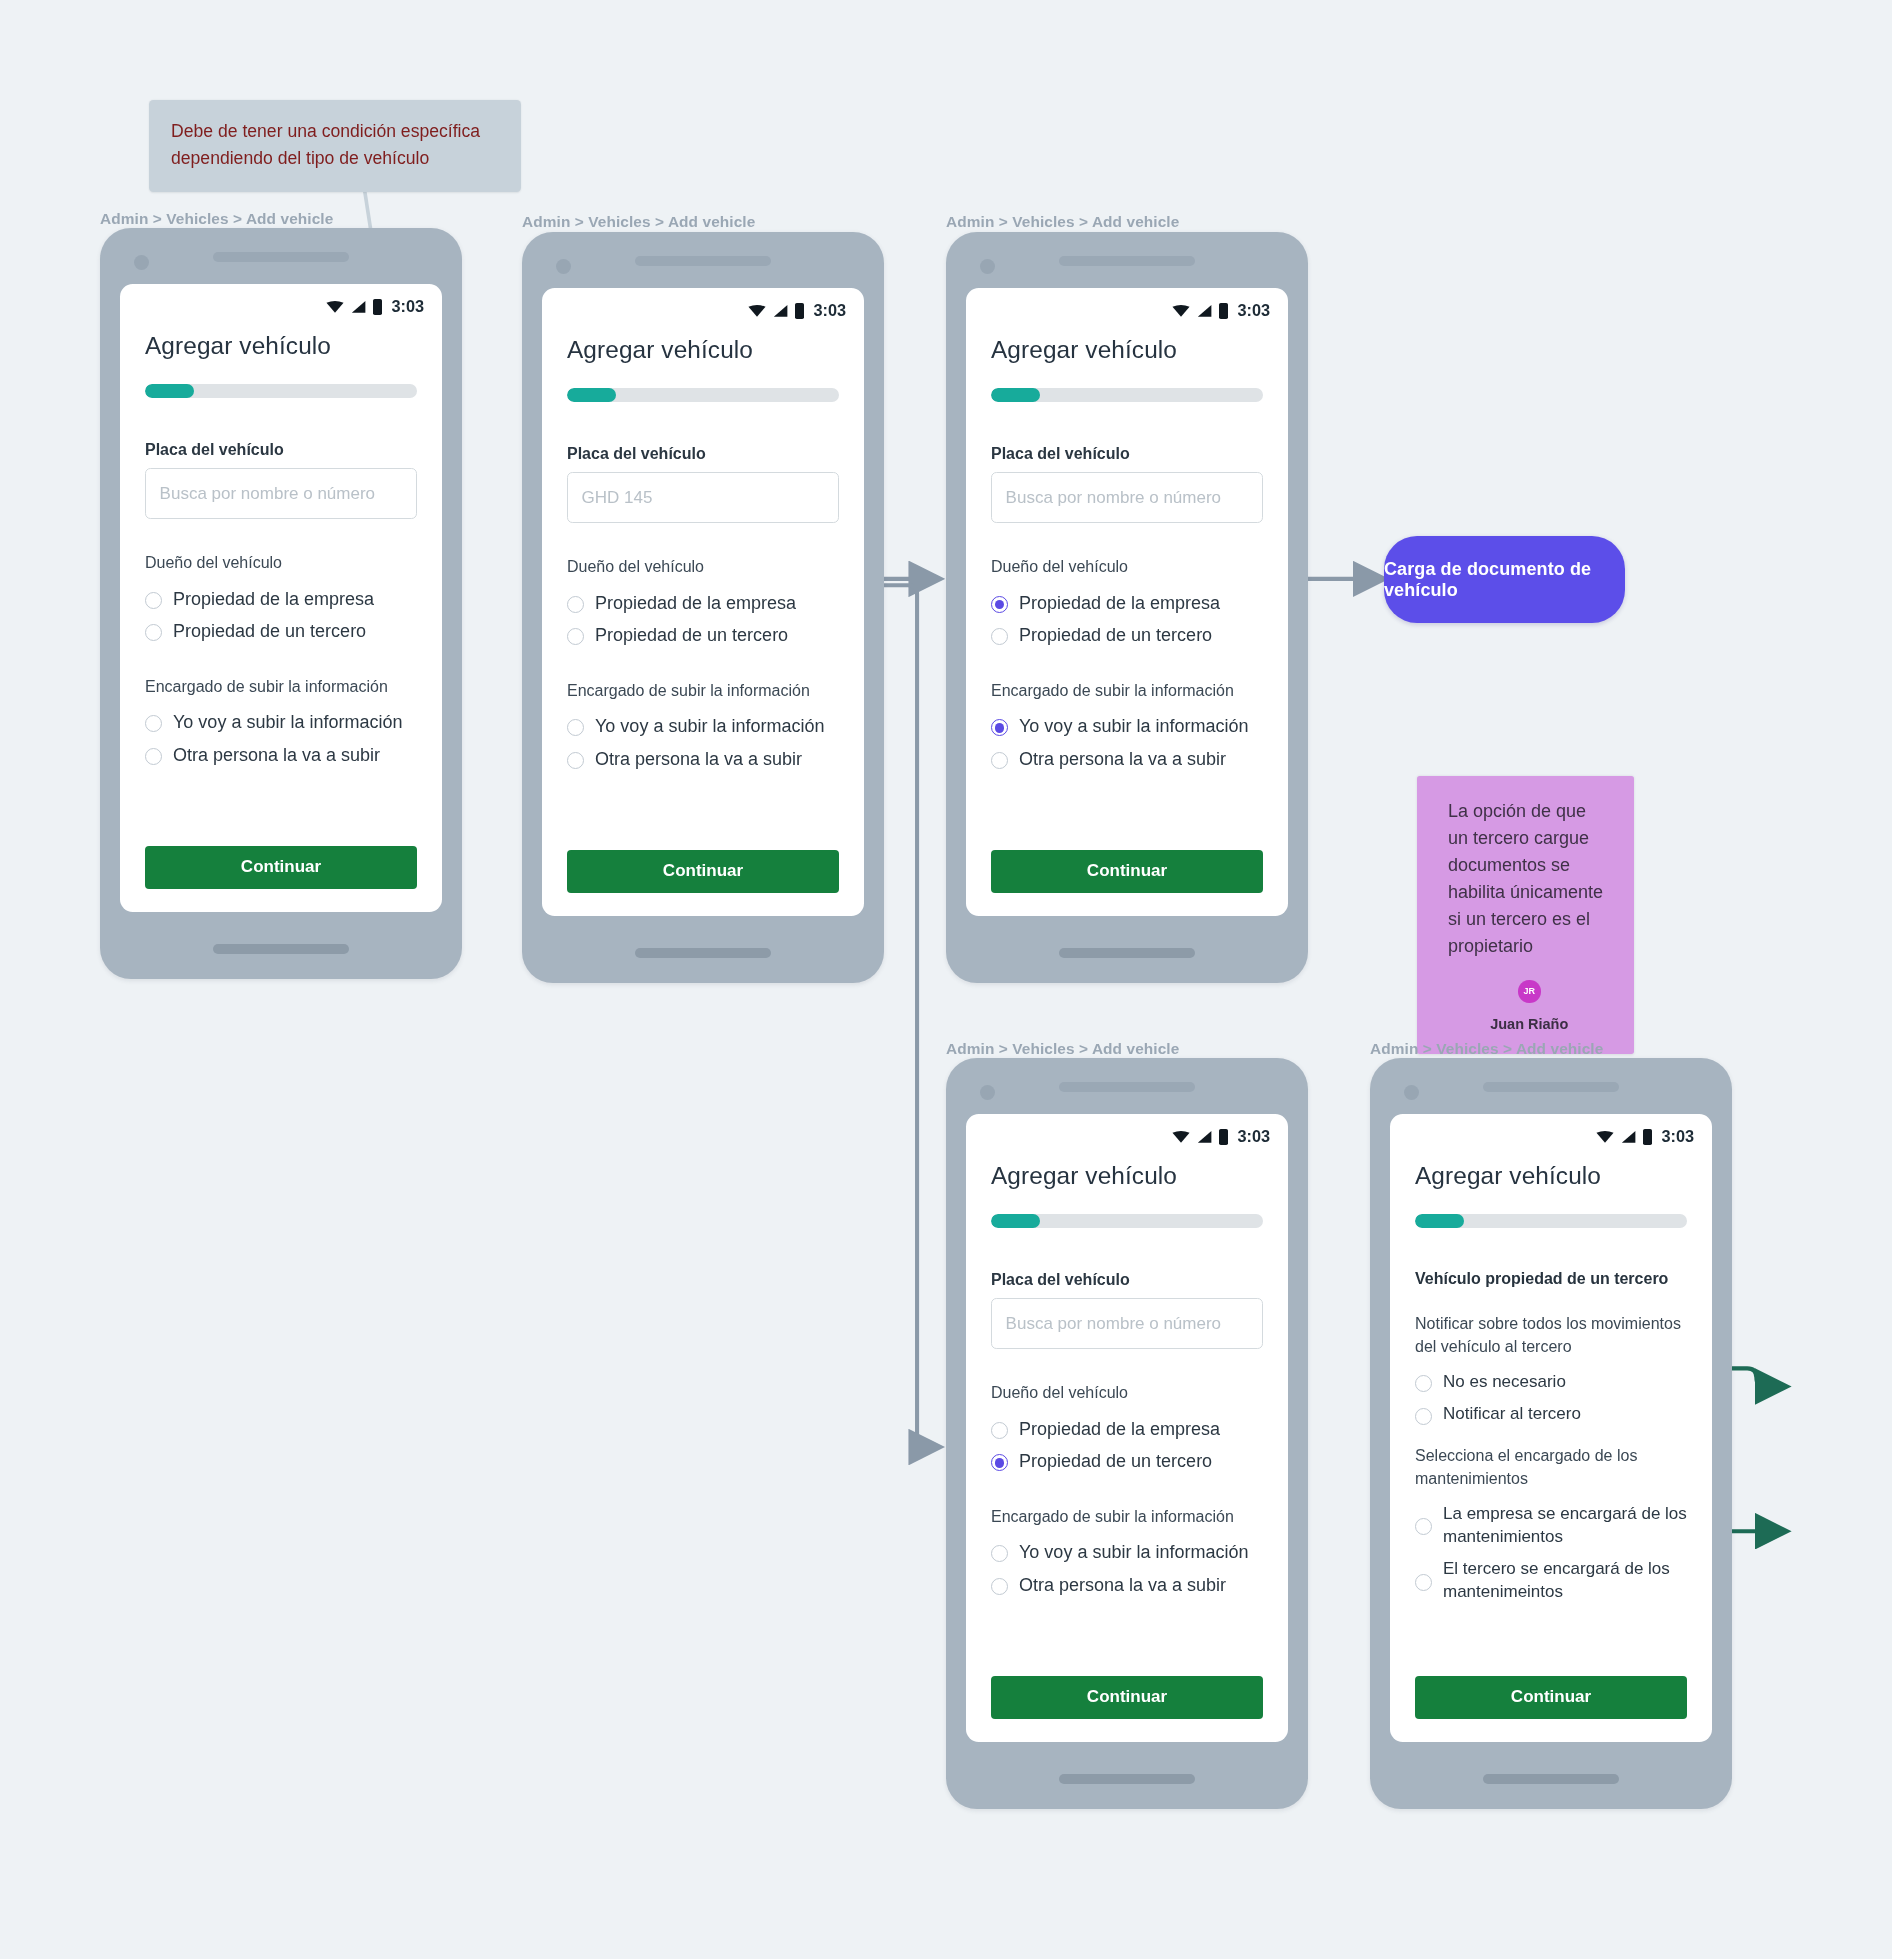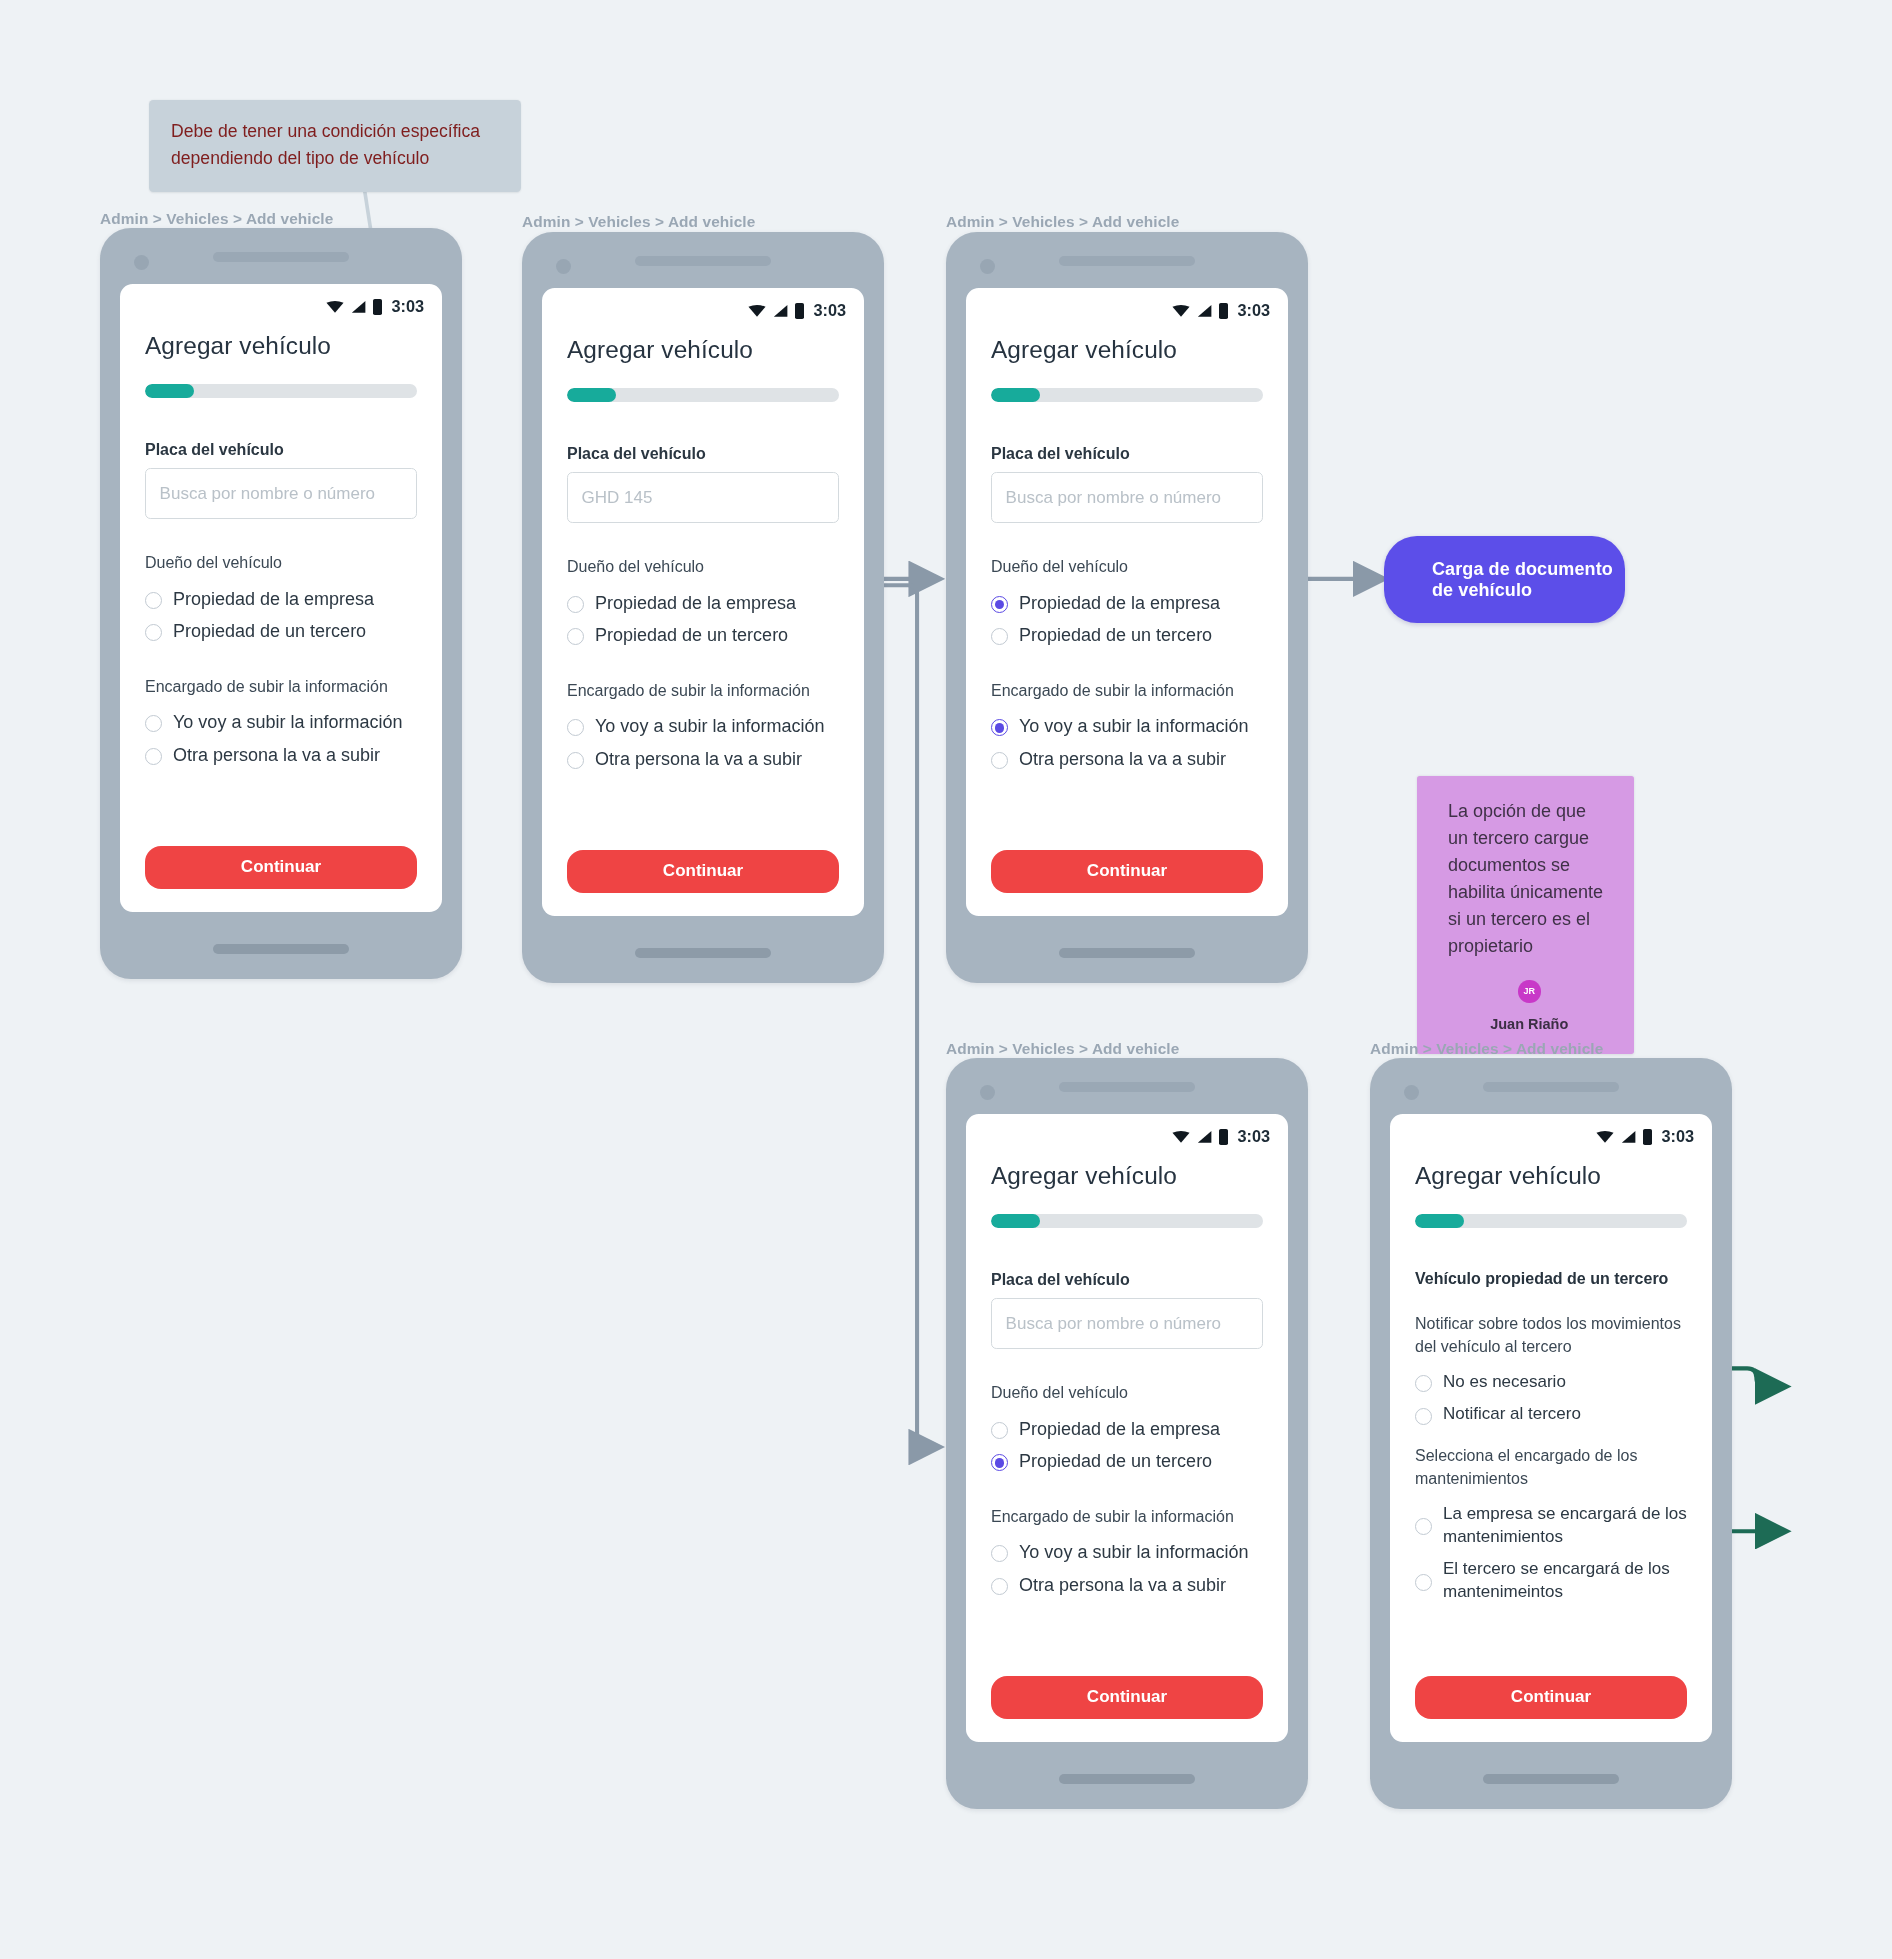--- a/index.html
+++ b/index.html
@@ -107,21 +107,21 @@
   .radio.on { border-color: #5b4ae4; border-width: 1.8px; }
   .radio.on::after {
     content: ""; position: absolute; inset: 2.7px;
     border-radius: 50%; background: #5b4ae4;
   }
   .opt-label { font-size: 18px; color: #2c3843; line-height: 22.6px; }
   .opt.sm .opt-label { font-size: 17px; }
 
   .cta {
     position: absolute; left: 25px; right: 25px; bottom: 23.5px;
-    height: 43px; border-radius: 16px; background: #ef4444;
+    height: 43px; border-radius: 4px; background: #15803d;
     color: #fff; font-size: 17px; font-weight: 700;
     display: flex; align-items: center; justify-content: center;
     border: none; cursor: pointer; font-family: inherit;
   }
 
   
   .pill {
     position: absolute; background: #5c4ee9; color: #fff;
     border-radius: 33px; display: flex; align-items: center; justify-content: center;
     font-size: 18px; font-weight: 700; letter-spacing: 0.1px;
@@ -319,21 +319,21 @@
         </div>
         <div class="opt">
           <span class="radio"></span>
           <span class="opt-label">Otra persona la va a subir</span>
         </div>
       </div>
       <button class="cta">Continuar</button>
     </div>
   </div>
 
-  <div class="pill" style="left:1384px; top:536px; width:241px; height:87px;padding-left:48px;">
+  <div class="pill" style="left:1384px; top:536px; width:241px; height:87px;">
     <span>Carga de documento de vehículo</span>
   </div>
 
   <div class="note" style="left:1417px; top:776px; width:217px;padding-left:31px;">
     <div>La opción de que un tercero cargue documentos se habilita únicamente si un tercero es el propietario</div>
     <div class="note-author">
       <span class="note-avatar">JR</span>
       <span class="note-name">Juan Riaño</span>
     </div>
   </div>

